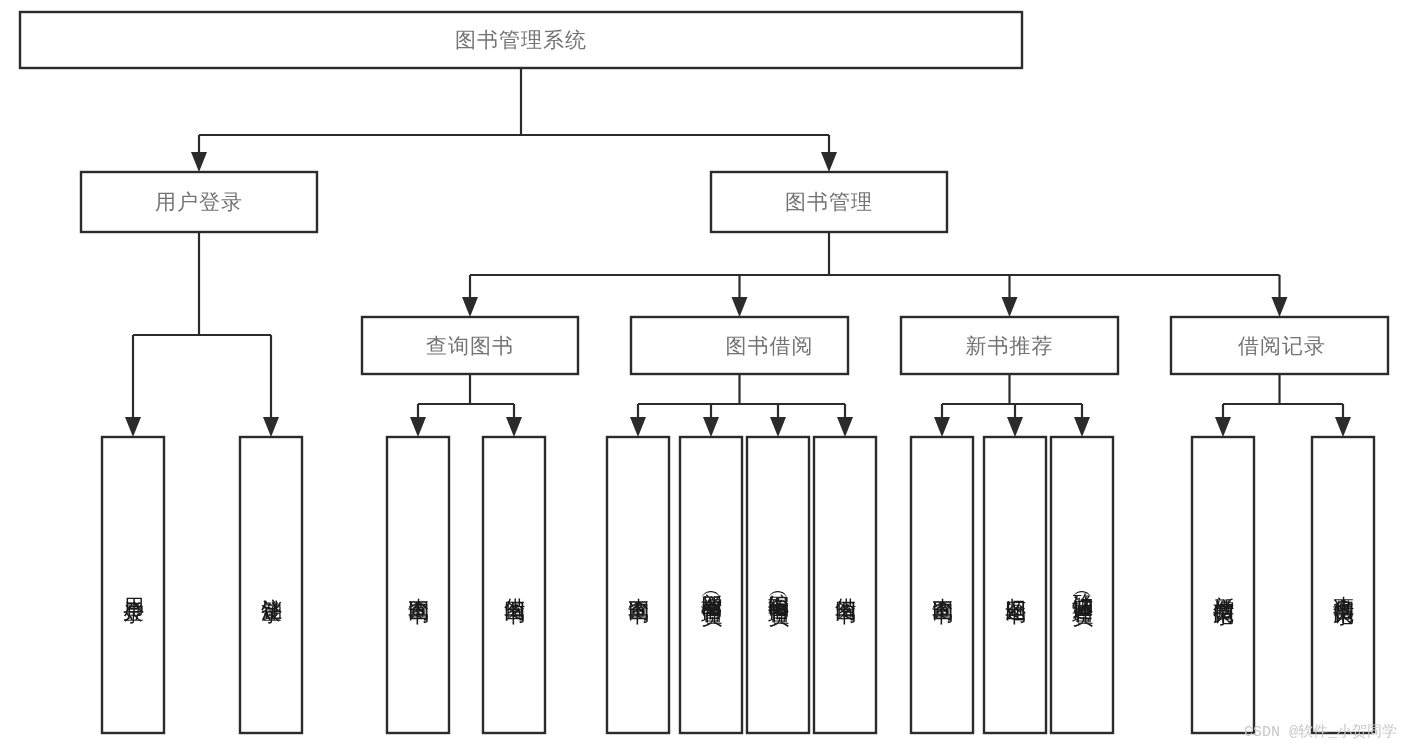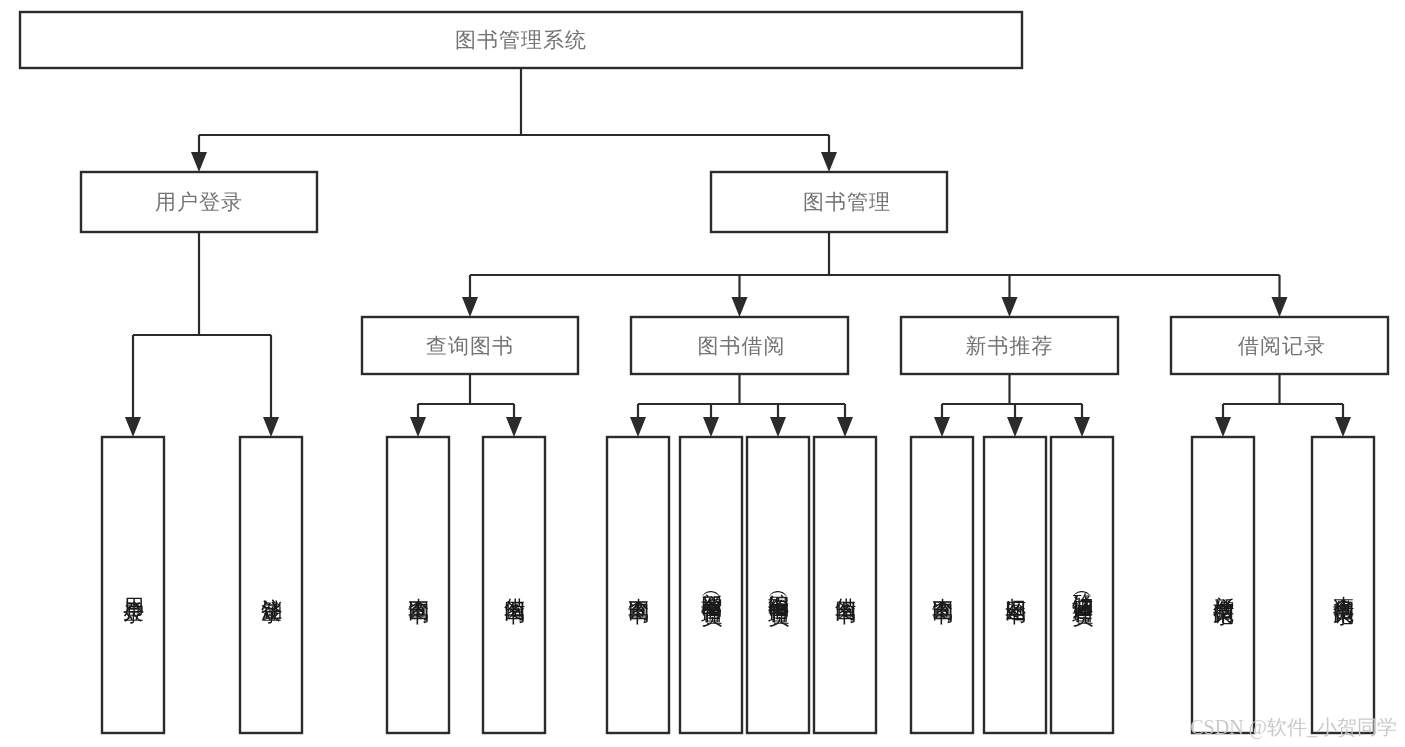--- a/index.html
+++ b/index.html
@@ -39,22 +39,22 @@
     fill: none;
   }
   .arrow-head {
     fill: #2b2b2b;
     stroke: none;
   }
   .watermark-text {
     position: absolute;
     right: 8px;
     bottom: 6px;
-    font-family: Liberation Serif, serif;
-    font-size: 20px;
+    font-family: Liberation Mono, monospace;
+    font-size: 15px;
     color: #c9c9c9;
     white-space: nowrap;
     user-select: none;
   }
   .vbox-wrap {
     position: absolute;
     display: flex;
     align-items: center;
     justify-content: center;
     box-sizing: border-box;
@@ -169,23 +169,23 @@
         <rect x="984" y="437" width="62" height="296" class="node-box"></rect>
         <rect x="1051" y="437" width="62" height="296" class="node-box"></rect>
         <rect x="1192" y="437" width="62" height="296" class="node-box"></rect>
         <rect x="1312" y="437" width="62" height="296" class="node-box"></rect>
       </g>
   </svg>
 
   <div id="labels-layer">
       <div class="htext" style="left: 20px; top: 12px; width: 1002px; height: 56px;">图书管理系统</div>
       <div class="htext" style="left: 81px; top: 172px; width: 236px; height: 60px;">用户登录</div>
-      <div class="htext" style="left: 711px; top: 172px; width: 236px; height: 60px; margin-left: 18px;">图书管理</div>
+      <div class="htext" style="left: 711px; top: 172px; width: 236px; height: 60px;">图书管理</div>
       <div class="htext" style="left: 362px; top: 317px; width: 216px; height: 57px;">查询图书</div>
-      <div class="htext" style="left: 633px; top: 317px; width: 217px; height: 57px;">图书借阅</div>
+      <div class="htext" style="left: 661px; top: 317px; width: 217px; height: 57px;">图书借阅</div>
       <div class="htext" style="left: 901px; top: 317px; width: 217px; height: 57px;">新书推荐</div>
       <div class="htext" style="left: 1171px; top: 317px; width: 222px; height: 57px;">借阅记录</div>
       <div class="vbox-wrap" style="left: 102px; top: 437px; width: 62px; height: 296px;">
         <div class="vtext">用户登录</div>
       </div>
       <div class="vbox-wrap" style="left: 240px; top: 437px; width: 62px; height: 296px;">
         <div class="vtext">注销登录</div>
       </div>
       <div class="vbox-wrap" style="left: 387px; top: 437px; width: 62px; height: 296px;">
         <div class="vtext">查询图书</div>

